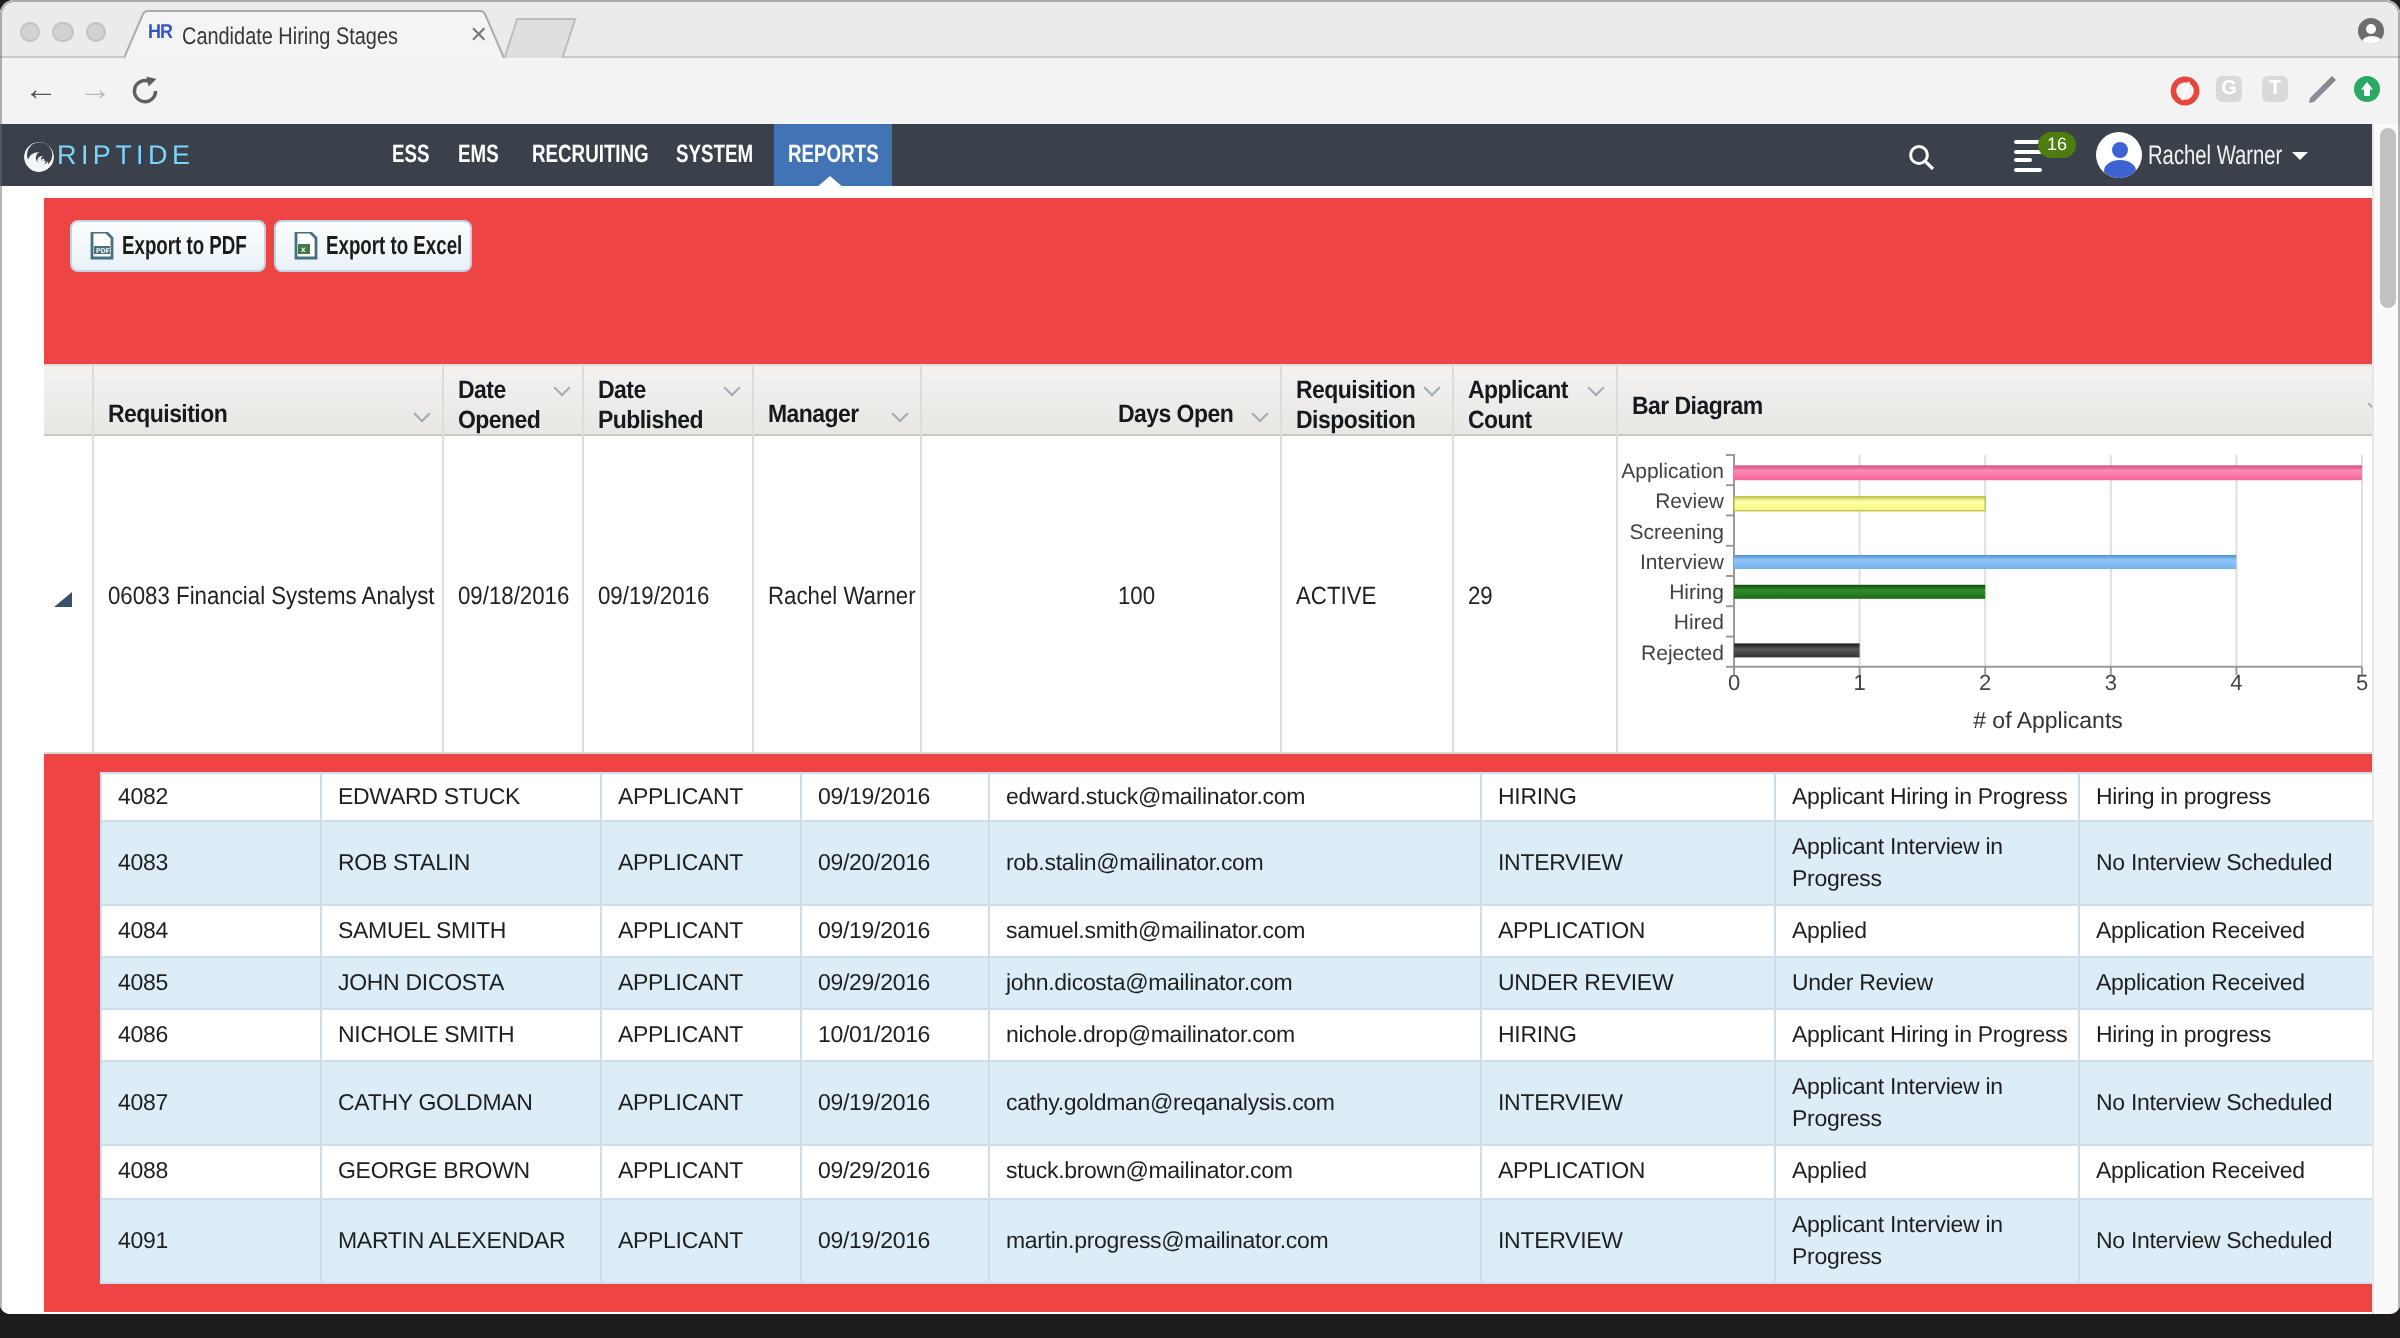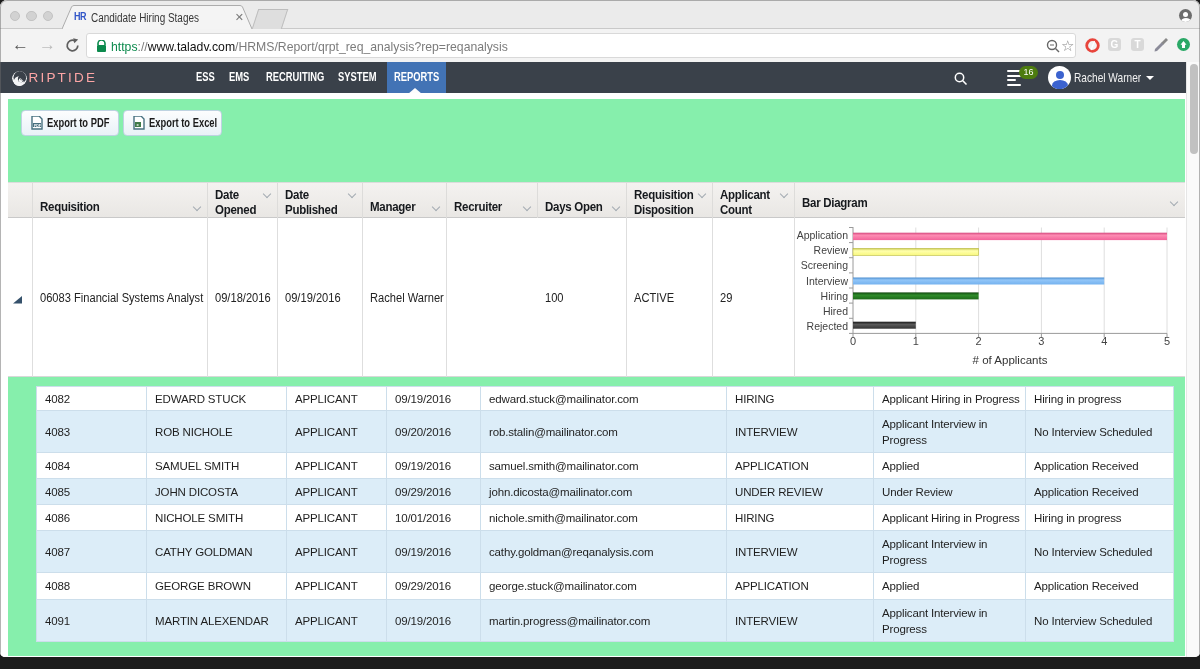--- a/index.html
+++ b/index.html
@@ -26,38 +26,38 @@
 #urlbox { position:absolute; left:86px; top:4px; width:990px; height:25px; background:#fff; border:1px solid #d9d9d9; border-radius:3px; }
 #urlbox .lock { position:absolute; left:9px; top:6px; }
 #urlbox .txt { position:absolute; left:24px; top:5px; font-size:13px; color:#7c7c7c; white-space:nowrap; transform:scaleX(0.94); transform-origin:left center; }
 #urlbox .txt .sec { color:#0c8a4d; }
 #urlbox .txt .dom { color:#111; }
 .ubicon { position:absolute; top:4px; color:#6e6e6e; }
 
 
 #navbar { position:absolute; left:0; top:62px; width:1186px; height:31px; background:#3a414a; }
 #logo { position:absolute; left:12px; top:9px; width:15px; height:15px; }
-#logotext { position:absolute; left:28.5px; top:0; height:31px; line-height:32px; font-size:13.5px; letter-spacing:2.2px; color:#fca5a5; font-weight:400; }
+#logotext { position:absolute; left:28.5px; top:0; height:31px; line-height:32px; font-size:13.5px; letter-spacing:2.2px; color:#7dd3fc; font-weight:400; }
 .mitem { position:absolute; top:0; height:31px; line-height:31px; color:#fff; font-size:12.5px; font-weight:bold; transform:scaleX(0.75); transform-origin:left center; }
 #reports { position:absolute; left:387px; top:0; width:59px; height:31px; background:#4273b5; color:#fff; font-size:12.5px; font-weight:bold; line-height:31px; }
 #reports span { display:inline-block; transform:scaleX(0.75); transform-origin:left center; margin-left:7px; }
 #notch { position:absolute; left:407.5px; top:88px; width:0; height:0; border-left:7px solid transparent; border-right:7px solid transparent; border-bottom:6px solid #fdfdfd; }
 #searchicon { position:absolute; left:954px; top:10px; }
 #listicon { position:absolute; left:1007px; top:8px; width:14px; height:16px; }
 #listicon div { position:absolute; left:0; height:2px; background:#fff; border-radius:1px; }
 #badge { position:absolute; left:1019px; top:4px; width:19px; height:13px; background:#4d7c0f; border-radius:7px; color:#fff; font-size:9px; text-align:center; line-height:13px; }
 #avatar { position:absolute; left:1048px; top:4px; width:23px; height:23px; border-radius:50%; background:#fff; overflow:hidden; }
 #avatar .h { position:absolute; left:7.5px; top:4.5px; width:8px; height:8px; border-radius:50%; background:#3c63cf; }
 #avatar .b { position:absolute; left:3.5px; top:13.5px; width:16px; height:11px; border-radius:50%; background:#3c63cf; }
 #uname { position:absolute; left:1074px; top:0; height:31px; line-height:31px; color:#f3f3f3; font-size:13.5px; transform:scaleX(0.75); transform-origin:left center; }
 #ucaret { position:absolute; left:1146px; top:14px; width:0; height:0; border-left:4.5px solid transparent; border-right:4.5px solid transparent; border-top:4.5px solid #fff; }
 
 
 #page { position:absolute; left:0; top:93px; width:1186px; height:576px; background:#fff; }
-#panel { position:absolute; left:8px; top:6px; width:1177px; height:570px; background:#86efac; }
+#panel { position:absolute; left:22px; top:6px; width:1177px; height:570px; background:#ef4444; }
 
 
 .exbtn { position:absolute; top:11px; height:26px; background:linear-gradient(#fcfdfe,#e9f1f7); border:1px solid #bed3e1; border-radius:4px; font-size:13px; font-weight:bold; color:#1b1b1b; line-height:24px; }
 .exbtn .ic { position:absolute; left:9px; top:5px; width:12px; height:14px; }
 .exbtn span.lbl { display:inline-block; transform:scaleX(0.72); transform-origin:left center; margin-left:25px; white-space:nowrap; }
 
 
 #dragbar { position:absolute; left:0; top:47px; width:1177px; height:32px; background:#d9eaf8; border:1px solid #cbe0f0; color:#2a2a2a; font-size:13px; line-height:30px; padding-left:9px; }
 
 
@@ -111,33 +111,20 @@
       <div class="b"></div>
     </div>
 
   <div id="addr">
     <div class="navbtn" style="left:12px;color:#585858">←</div>
     <div class="navbtn" style="left:39px;color:#bcbcbc">→</div>
     <svg style="position:absolute;left:65px;top:9px" width="15" height="15" viewBox="0 0 15 15">
         <path d="M12.8 7.5 A5.3 5.3 0 1 1 9.4 2.6" fill="none" stroke="#5f5f5f" stroke-width="1.7"></path>
         <polygon points="8.2,0.2 13.2,1.5 9.3,5.2" fill="#5f5f5f"></polygon>
       </svg>
-    <div id="urlbox">
-      <svg class="lock" width="11" height="13">
-          <path d="M2 5 V3.5 A3.5 3.5 0 0 1 9 3.5 V5" fill="none" stroke="#0c8a4d" stroke-width="1.6"></path>
-          <rect x="1" y="5" width="9" height="7" rx="1" fill="#0c8a4d"></rect>
-        </svg>
-      <div class="txt"><span class="sec">https</span>://<span class="dom">www.taladv.com</span>/HRMS/Report/qrpt_req_analysis?rep=reqanalysis</div>
-      <svg class="ubicon" style="left:958px" width="16" height="16">
-          <circle cx="7" cy="7" r="4.5" fill="none" stroke="#666" stroke-width="1.4"></circle>
-          <line x1="10.5" y1="10.5" x2="14" y2="14" stroke="#666" stroke-width="1.4"></line>
-          <line x1="5" y1="7" x2="9" y2="7" stroke="#666" stroke-width="1.2"></line>
-        </svg>
-      <div class="ubicon" style="left:974px;top:3px;font-size:15px;color:#8a8a8a">☆</div>
-    </div>
 
     <svg style="position:absolute;left:1085px;top:9px" width="15" height="15">
         <circle cx="7.5" cy="7.5" r="5.8" fill="none" stroke="#e8453c" stroke-width="2.8"></circle>
         <line x1="9.5" y1="3" x2="6" y2="12" stroke="#fff" stroke-width="1.2"></line>
       </svg>
     <div style="position:absolute;left:1108px;top:9px;width:13px;height:13px;background:#d9d9d9;border-radius:3px;color:#fff;font-size:10px;font-weight:bold;text-align:center;line-height:14px">G</div>
     <div style="position:absolute;left:1131px;top:9px;width:13px;height:13px;background:#d9d9d9;border-radius:3px;color:#fff;font-size:10px;font-weight:bold;text-align:center;line-height:14px">T</div>
     <svg style="position:absolute;left:1153px;top:8px" width="16" height="16">
         <path d="M13 1 L15 3 L10 8 L8 6 Z" fill="#888"></path>
         <path d="M8.5 5.5 L10.5 7.5 L4 14 L1.5 14.5 L2 12 Z" fill="#8b8b99"></path>
@@ -219,24 +206,20 @@
         <div class="gh" style="left:200px;width:70px">
             <span class="t2">Date<br>Opened</span>
             <span class="chev" style="right:7px;top:8px"></span>
           </div>
         <div class="gh" style="left:270px;width:85px">
             <span class="t2">Date<br>Published</span>
             <span class="chev" style="right:7px;top:8px"></span>
           </div>
         <div class="gh" style="left:355px;width:84px">
             <span class="t1">Manager</span>
-            <span class="chev" style="right:7px;bottom:9px"></span>
-          </div>
-        <div class="gh" style="left:439px;width:91px">
-            <span class="t1">Recruiter</span>
             <span class="chev" style="right:7px;bottom:9px"></span>
           </div>
         <div class="gh" style="left:530px;width:89px">
             <span class="t1">Days Open</span>
             <span class="chev" style="right:7px;bottom:9px"></span>
           </div>
         <div class="gh" style="left:619px;width:86px">
             <span class="t2">Requisition<br>Disposition</span>
             <span class="chev" style="right:7px;top:8px"></span>
           </div>
@@ -374,21 +357,21 @@
               <td>EDWARD STUCK</td>
               <td>APPLICANT</td>
               <td>09/19/2016</td>
               <td>edward.stuck@mailinator.com</td>
               <td>HIRING</td>
               <td>Applicant Hiring in Progress</td>
               <td>Hiring in progress</td>
             </tr>
         <tr class="alt" style="height:42px">
               <td>4083</td>
-              <td>ROB NICHOLE</td>
+              <td>ROB STALIN</td>
               <td>APPLICANT</td>
               <td>09/20/2016</td>
               <td>rob.stalin@mailinator.com</td>
               <td>INTERVIEW</td>
               <td class="wrap">Applicant Interview in Progress</td>
               <td>No Interview Scheduled</td>
             </tr>
         <tr style="height:26px">
               <td>4084</td>
               <td>SAMUEL SMITH</td>
@@ -407,41 +390,41 @@
               <td>john.dicosta@mailinator.com</td>
               <td>UNDER REVIEW</td>
               <td>Under Review</td>
               <td>Application Received</td>
             </tr>
         <tr style="height:26px">
               <td>4086</td>
               <td>NICHOLE SMITH</td>
               <td>APPLICANT</td>
               <td>10/01/2016</td>
-              <td>nichole.smith@mailinator.com</td>
+              <td>nichole.drop@mailinator.com</td>
               <td>HIRING</td>
               <td>Applicant Hiring in Progress</td>
               <td>Hiring in progress</td>
             </tr>
         <tr class="alt" style="height:42px">
               <td>4087</td>
               <td>CATHY GOLDMAN</td>
               <td>APPLICANT</td>
               <td>09/19/2016</td>
               <td>cathy.goldman@reqanalysis.com</td>
               <td>INTERVIEW</td>
               <td class="wrap">Applicant Interview in Progress</td>
               <td>No Interview Scheduled</td>
             </tr>
         <tr style="height:27px">
               <td>4088</td>
               <td>GEORGE BROWN</td>
               <td>APPLICANT</td>
               <td>09/29/2016</td>
-              <td>george.stuck@mailinator.com</td>
+              <td>stuck.brown@mailinator.com</td>
               <td>APPLICATION</td>
               <td>Applied</td>
               <td>Application Received</td>
             </tr>
         <tr class="alt" style="height:42px">
               <td>4091</td>
               <td>MARTIN ALEXENDAR</td>
               <td>APPLICANT</td>
               <td>09/19/2016</td>
               <td>martin.progress@mailinator.com</td>

